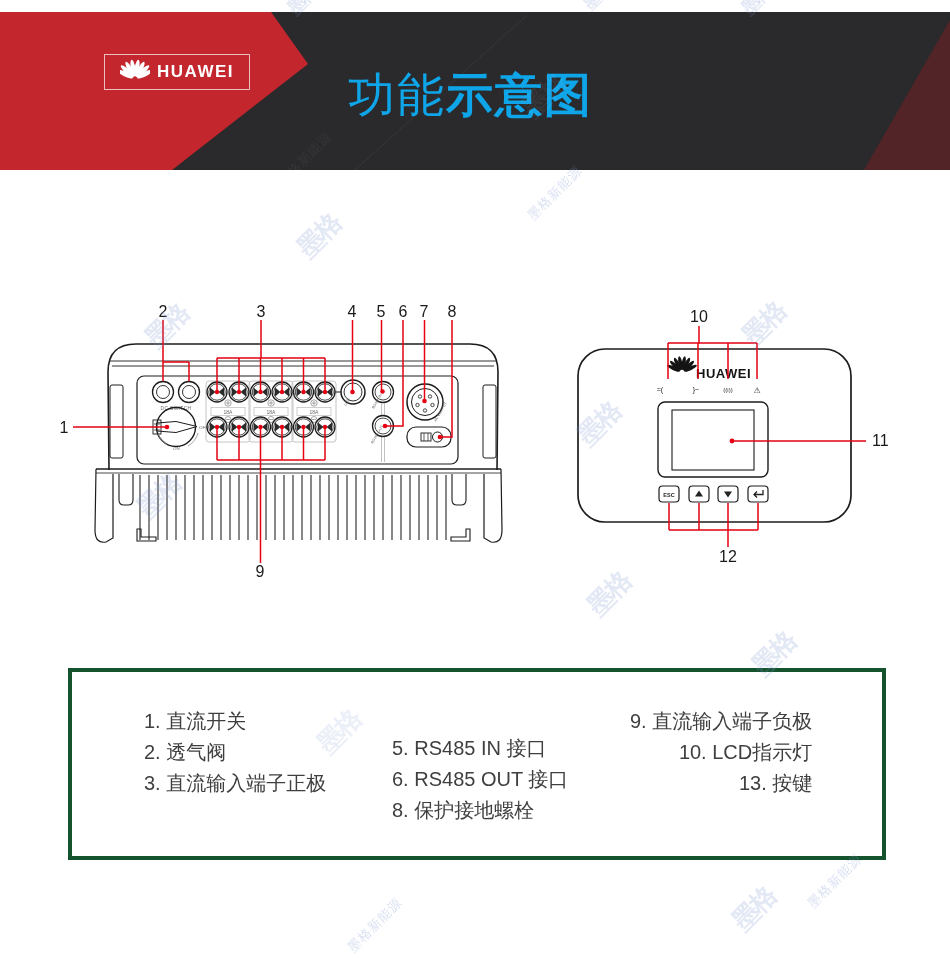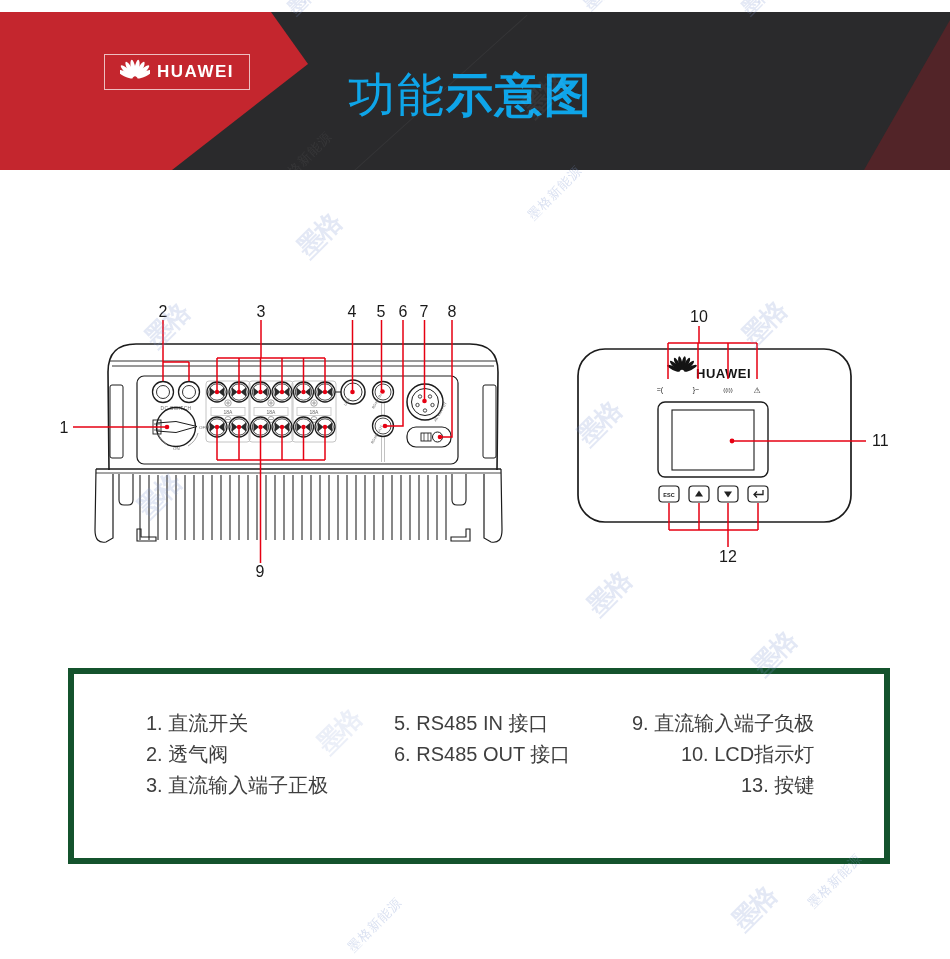--- a/index.html
+++ b/index.html
@@ -24,24 +24,24 @@
   svg text{font-family:"Liberation Sans","DejaVu Sans",sans-serif;}
   .callout-num{font-size:16px;fill:#1a1a1a;}
   .tinylabel{fill:#6a6a6a;}
   .rl{stroke:#e60012;stroke-width:1.5;fill:none;}
   .rd{fill:#e60012;stroke:none;}
   .k{stroke:#1c1c1c;fill:none;}
   .kw{stroke:#1c1c1c;fill:#ffffff;}
   .lg{stroke:#c4c4c4;fill:none;}
   .mg{stroke:#8f8f8f;fill:none;}
   
-  .legend-box{position:absolute;left:68px;top:668px;width:810px;height:184px;border:6px solid #14532d;background:#ffffff;}
+  .legend-box{position:absolute;left:68px;top:668px;width:810px;height:184px;border:4px solid #14532d;background:#ffffff;}
   .legend-col{position:absolute;top:34px;font-size:20px;color:#3f3f3f;line-height:31px;white-space:nowrap;}
   .legend-col.c1{left:72px;}
-  .legend-col.c2{left:320px;}
+  .legend-col.c2{left:320px;margin-top:27px;}
   .legend-col.c3{left:558px;text-align:right;}
   
   .wm{position:absolute;transform:rotate(-45deg);color:rgba(128,152,208,0.22);font-weight:bold;
     white-space:nowrap;pointer-events:none;z-index:5;}
   .wm.logo-wm{font-size:26px;letter-spacing:-2px;}
   .wm.text-wm{font-size:13px;font-weight:normal;color:rgba(128,152,208,0.30);letter-spacing:1px;}
   .wm.on-dark{color:rgba(255,255,255,0.055);}
 </style>
 </head>
 <body>
@@ -355,20 +355,21 @@
 
 <div class="legend-box">
   <div class="legend-col c1">
     <div>1. 直流开关</div>
     <div>2. 透气阀</div>
     <div>3. 直流输入端子正极</div>
   </div>
   <div class="legend-col c2">
     <div>5. RS485 IN 接口</div>
     <div>6. RS485 OUT 接口</div>
+    <div>8. 保护接地螺栓</div>
   </div>
   <div class="legend-col c3">
     <div>9. 直流输入端子负极</div>
     <div>10. LCD指示灯</div>
     <div>13. 按键</div>
   </div>
 </div>
 
 <span class="wm logo-wm" style="left:286px;top:-12px;font-size:18px">墨格</span>
 <span class="wm logo-wm" style="left:583px;top:-13px;font-size:16px">墨格</span>

